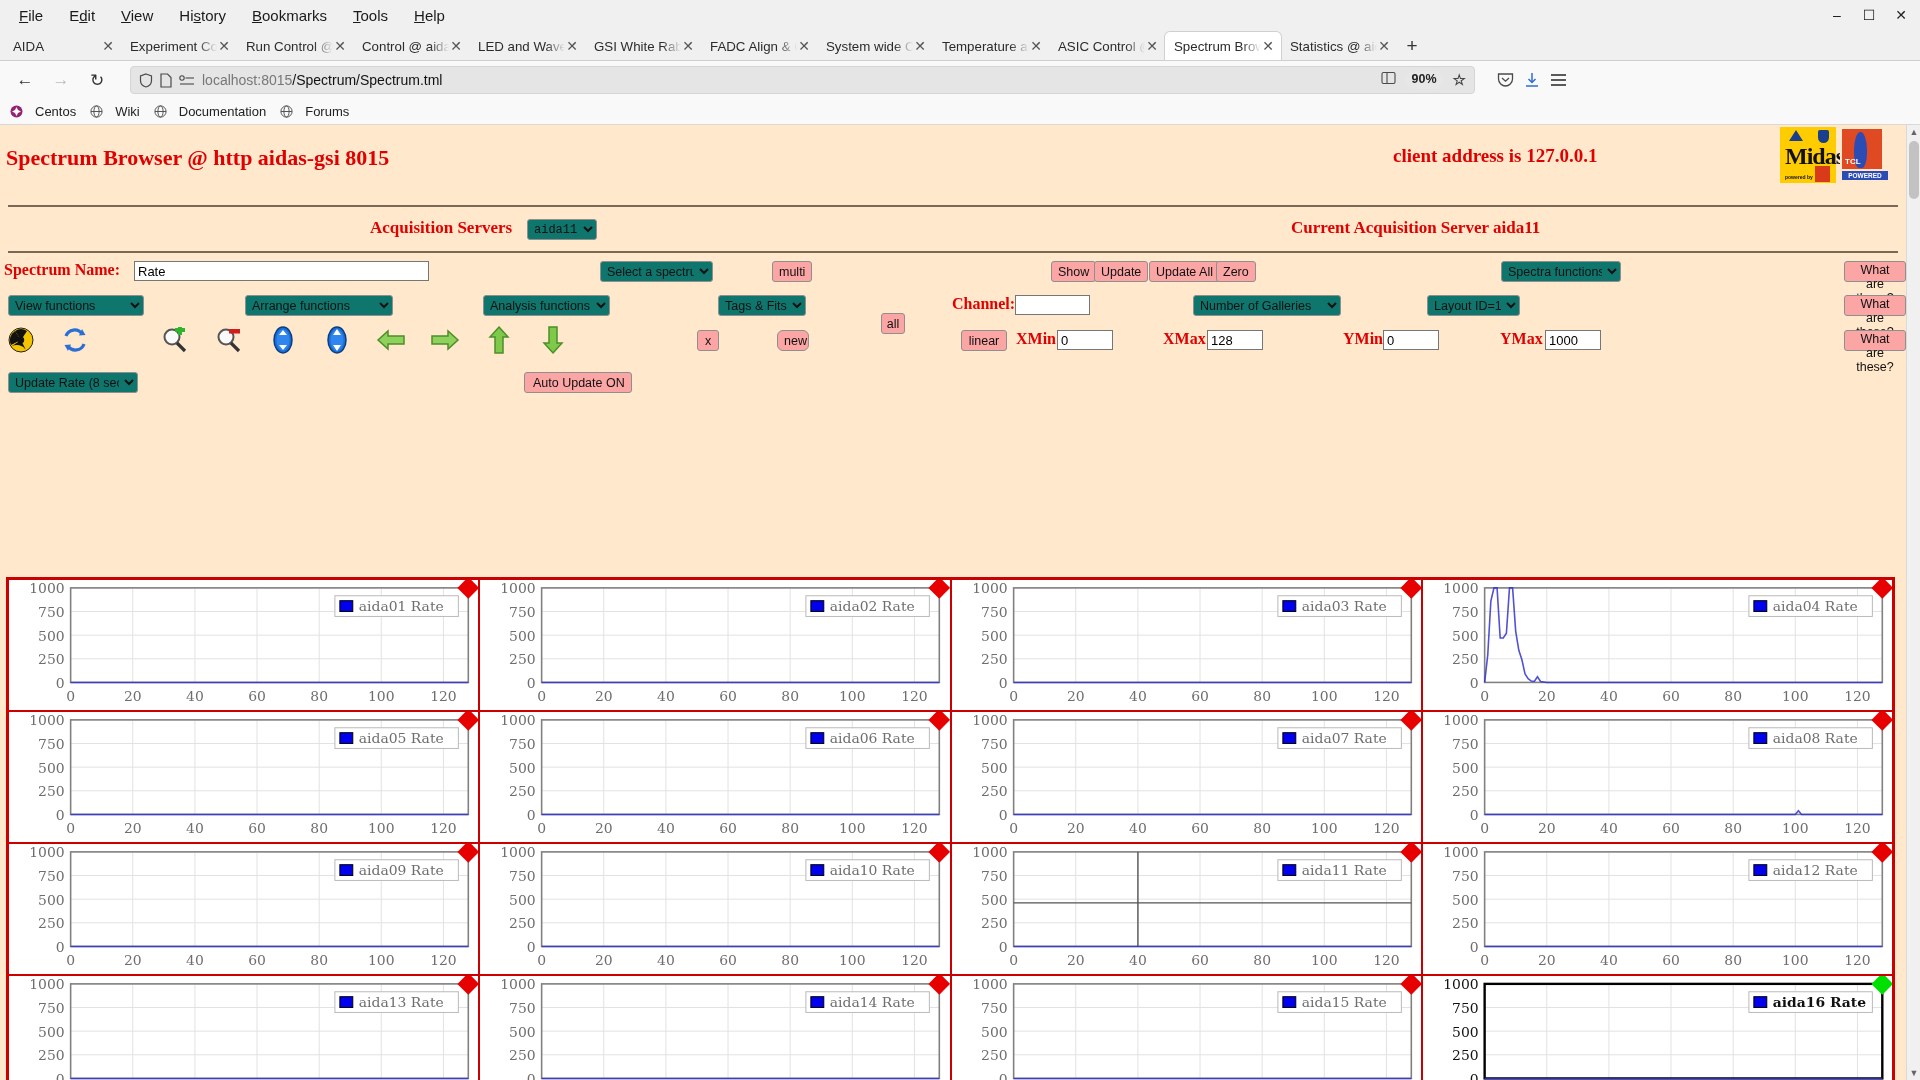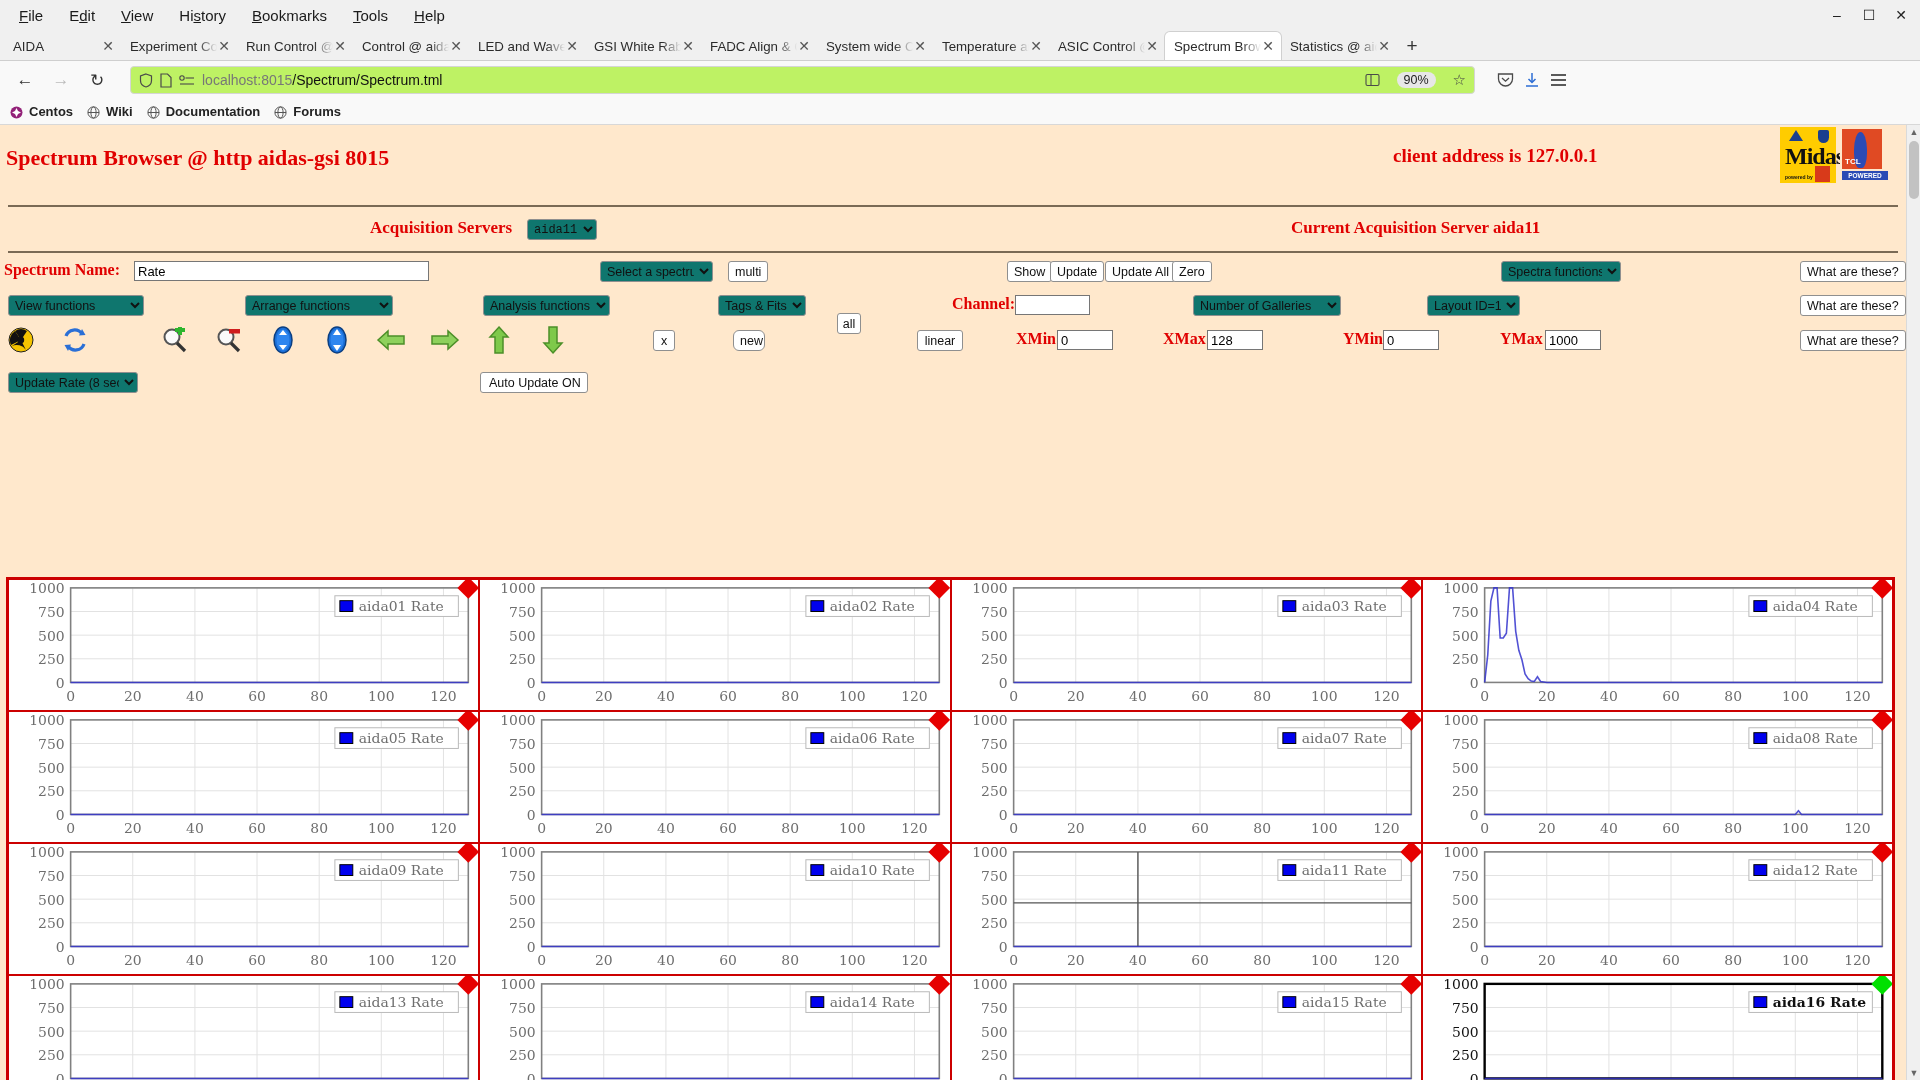--- a/index.html
+++ b/index.html
@@ -42,34 +42,34 @@
     -webkit-mask-image: linear-gradient(to right, #000 78%, transparent 100%);
     mask-image: linear-gradient(to right, #000 78%, transparent 100%);
   }
   .tab .tclose { flex: 0 0 auto; width:14px; text-align:center; font-size:14px; color:#555; line-height:1;}
   .newtab { width:30px; height:28px; display:flex; align-items:center; justify-content:center; font-size:19px; color:#333; }
 
   .navbar { height: 38px; background:#f9f9f9; display:flex; align-items:center; padding: 0 10px; gap: 6px; }
   .navicon { width: 30px; height: 30px; display:flex; align-items:center; justify-content:center; color:#333; font-size: 17px; }
   .navicon.dim { color:#bbb; }
   .urlbar {
-    flex: 1 1 auto; height: 28px; background:#bef264; border:1px solid #d5d5d5; border-radius: 4px;
+    flex: 1 1 auto; height: 28px; background:#e5e5e5; border:1px solid #d5d5d5; border-radius: 4px;
     display:flex; align-items:center; padding: 0 8px; gap:7px; margin: 0 12px;
     max-width: 1345px;
   }
   .urlbar .u-left { display:flex; align-items:center; gap:7px; color:#444; }
   .urltext { font-size: 14px; color:#111; flex:1 1 auto; }
   .urltext .host { color:#777; }
-  .urlbar .u-right { display:flex; align-items:center; gap:17px; color:#444; font-size:13px;}
+  .urlbar .u-right { display:flex; gap:9px; color:#444; font-size:13px;font-weight:bold;}
   .zoomtag { background:#e7e7e7; border-radius:9px; padding:1px 7px; font-size:12.5px; color:#222; }
   .navright { display:flex; align-items:center; gap:10px; padding-left: 4px;}
 
   .bookmarks { height: 26px; background:#f9f9f9; display:flex; align-items:center; gap:14px; padding-left: 10px;
                border-bottom: 1px solid #d8d8d8; font-size: 13px; color:#222; }
-  .bm { display:flex; align-items:flex-end; gap:6px;font-weight:bold; }
+  .bm { display:flex; align-items:center; gap:12px; }
 
   
   .page { flex:1 1 auto; background:#ffe8cc; position:relative; overflow:hidden; display:flex; }
   .pagebody { flex:1 1 auto; position:relative; }
   .scrollcol { width: 14px; background:#f0f0f0; border-left:1px solid #dadada; position:relative; }
   .scrollcol .thumb { position:absolute; left:2px; width:10px; top:2px; height:58px; background:#c2c2c2; border-radius:5px; }
   .scrollcol .arrow { position:absolute; left:0; width:14px; text-align:center; font-size:9px; color:#666; }
 
   .redtitle { color:#e00000; font-family:"Liberation Serif", serif; font-weight:bold; }
 
@@ -101,22 +101,22 @@
     background: #0f766e; border: 1px solid #8f8f8f; border-radius: 3px;
     padding: 1px 2px; color:#111; height: 21px;
   }
   select.mono { font-family:"Liberation Mono", monospace; font-size: 12px; }
   input.win {
     font-family:"Liberation Sans", sans-serif; font-size: 13px;
     border: 1px solid #767676; background:#fff; padding: 1px 3px; height: 20px; color:#000;
   }
   button.win {
     font-family:"Liberation Sans", sans-serif; font-size: 12.5px;
-    background:#ffffff; border:1px solid #8f8f8f; border-radius:3px;
-    padding: 1px 6px; height: 21px; color:#111; cursor: default;
+    background:#fca5a5; border:1px solid #8f8f8f; border-radius:3px;
+    padding: 1px 6px; height: 21px; color:#111; cursor: default; margin-left: 44px;
   }
 
   .ctrl { position:relative; }
   .abs { position:absolute; }
   .lbl-red { color:#e00000; font-family:"Liberation Serif", serif; font-weight:bold; font-size: 16px; }
 
   .iconbtn { width: 30px; height: 30px; display:inline-flex; align-items:center; justify-content:center; }
 
   
   .gallery { position:absolute; left: 6px; top: 452px; width: 1889px; height: 532px;

